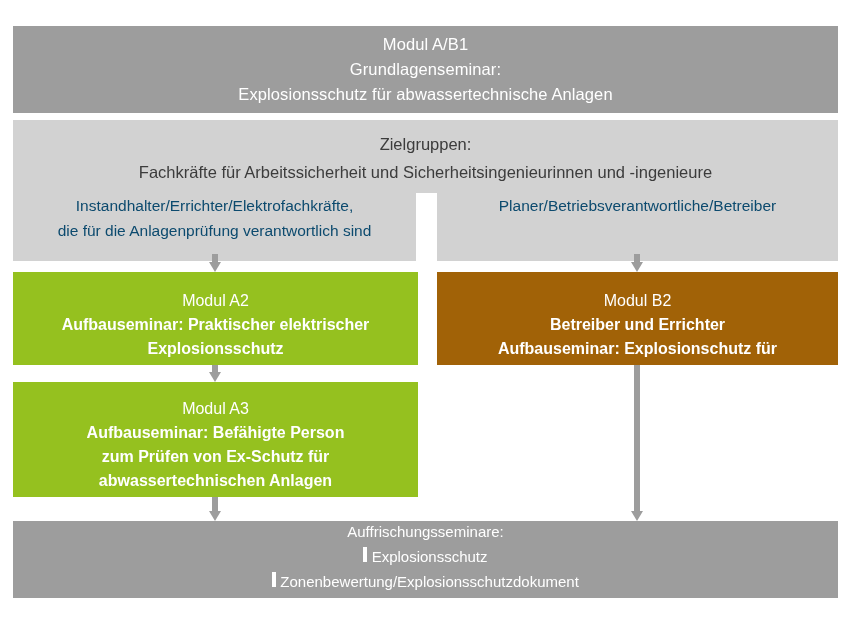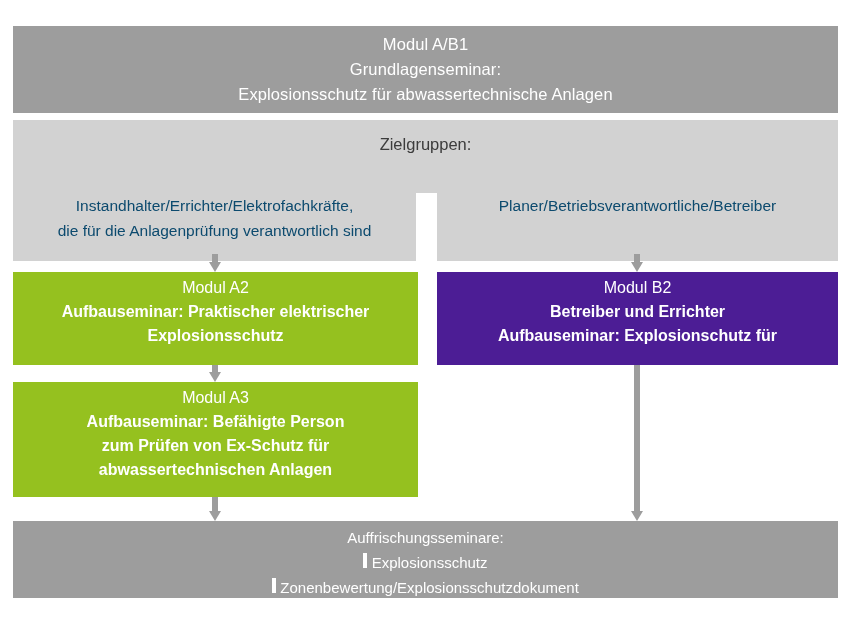--- a/index.html
+++ b/index.html
@@ -19,21 +19,21 @@
     overflow: hidden;
   }
 
   
   .box {
     position: absolute;
     box-sizing: border-box;
     display: flex;
     flex-direction: column;
     align-items: center;
-    justify-content: flex-start;
+    justify-content: flex-end;
     text-align: center;
   }
   .box .line { display: block; width: 100%; }
 
   
   #header-box {
     left: 13px; top: 26px; width: 825px; height: 87px;
     background: #9d9d9d;
     color: #ffffff;
     padding: 6px 14px;
@@ -80,21 +80,21 @@
   #module-a2 {
     left: 13px; top: 272px; width: 405px; height: 93px;
     background: #95c11f; color: #ffffff; padding: 4px 12px;
   }
   #module-a3 {
     left: 13px; top: 382px; width: 405px; height: 115px;
     background: #95c11f; color: #ffffff; padding: 4px 4px;
   }
   #module-b2 {
     left: 437px; top: 272px; width: 401px; height: 93px;
-    background: #4c1d95; color: #ffffff; padding: 4px 12px;
+    background: #a16207; color: #ffffff; padding: 4px 12px;
   }
   #module-a2 .line, #module-a3 .line, #module-b2 .line {
     font-size: 16px; line-height: 24px;
   }
   #module-a2 .line.bold, #module-a3 .line.bold, #module-b2 .line.bold {
     font-weight: bold;
   }
 
   
   #refresher-box {
@@ -166,20 +166,21 @@
   <div class="box" id="header-box">
     <span class="line">Modul A/B1</span>
     <span class="line bold">Grundlagenseminar:</span>
     <span class="line bold">Explosionsschutz für abwassertechnische Anlagen</span>
   </div>
 
   <div id="targetgroup-band">
 
     <div id="tg-heading-wrap">
       <span class="line">Zielgruppen:</span>
+      <span class="line">Fachkräfte für Arbeitssicherheit und Sicherheitsingenieurinnen und -ingenieure</span>
     </div>
 
     <div class="tg-col" id="tg-col-left">
       <span class="line">Instandhalter/Errichter/Elektrofachkräfte,</span>
       <span class="line">die für die Anlagenprüfung verantwortlich sind</span>
     </div>
 
     <div id="tg-divider"></div>
 
     <div class="tg-col" id="tg-col-right">

